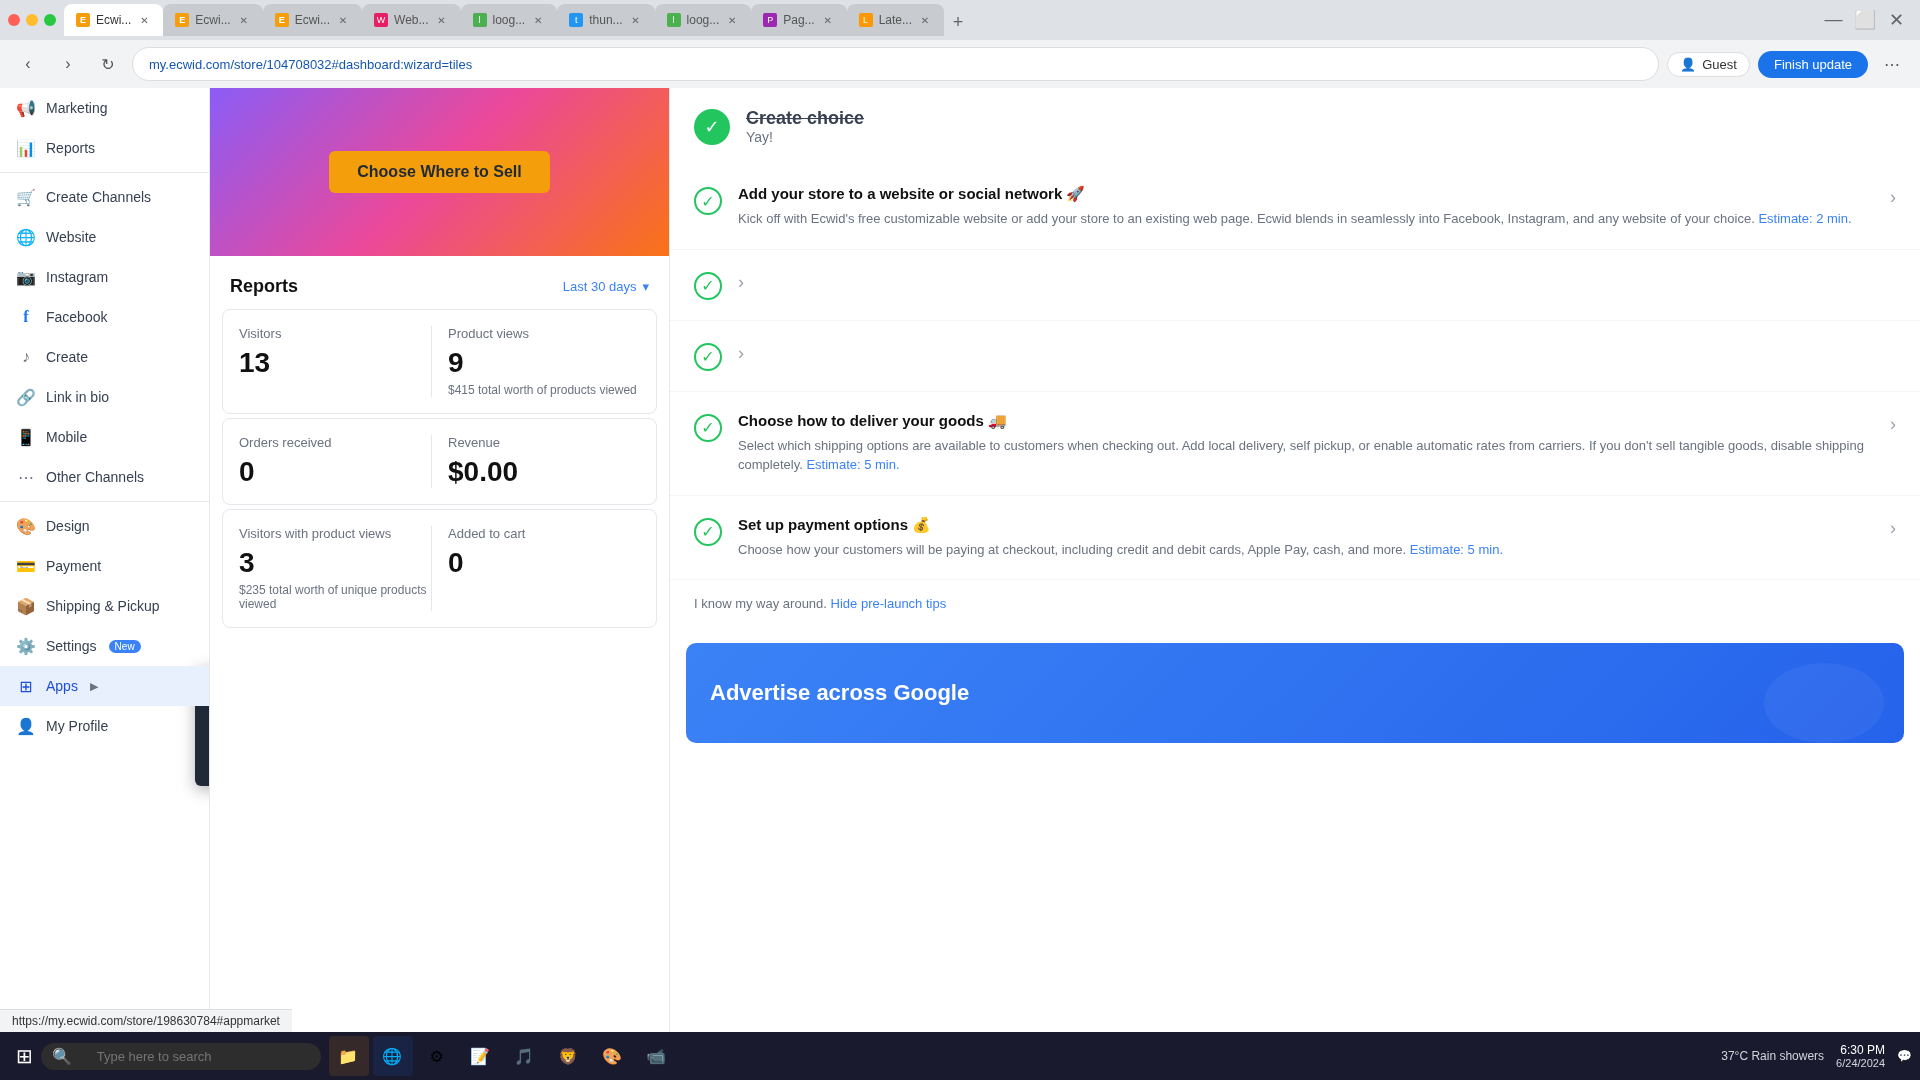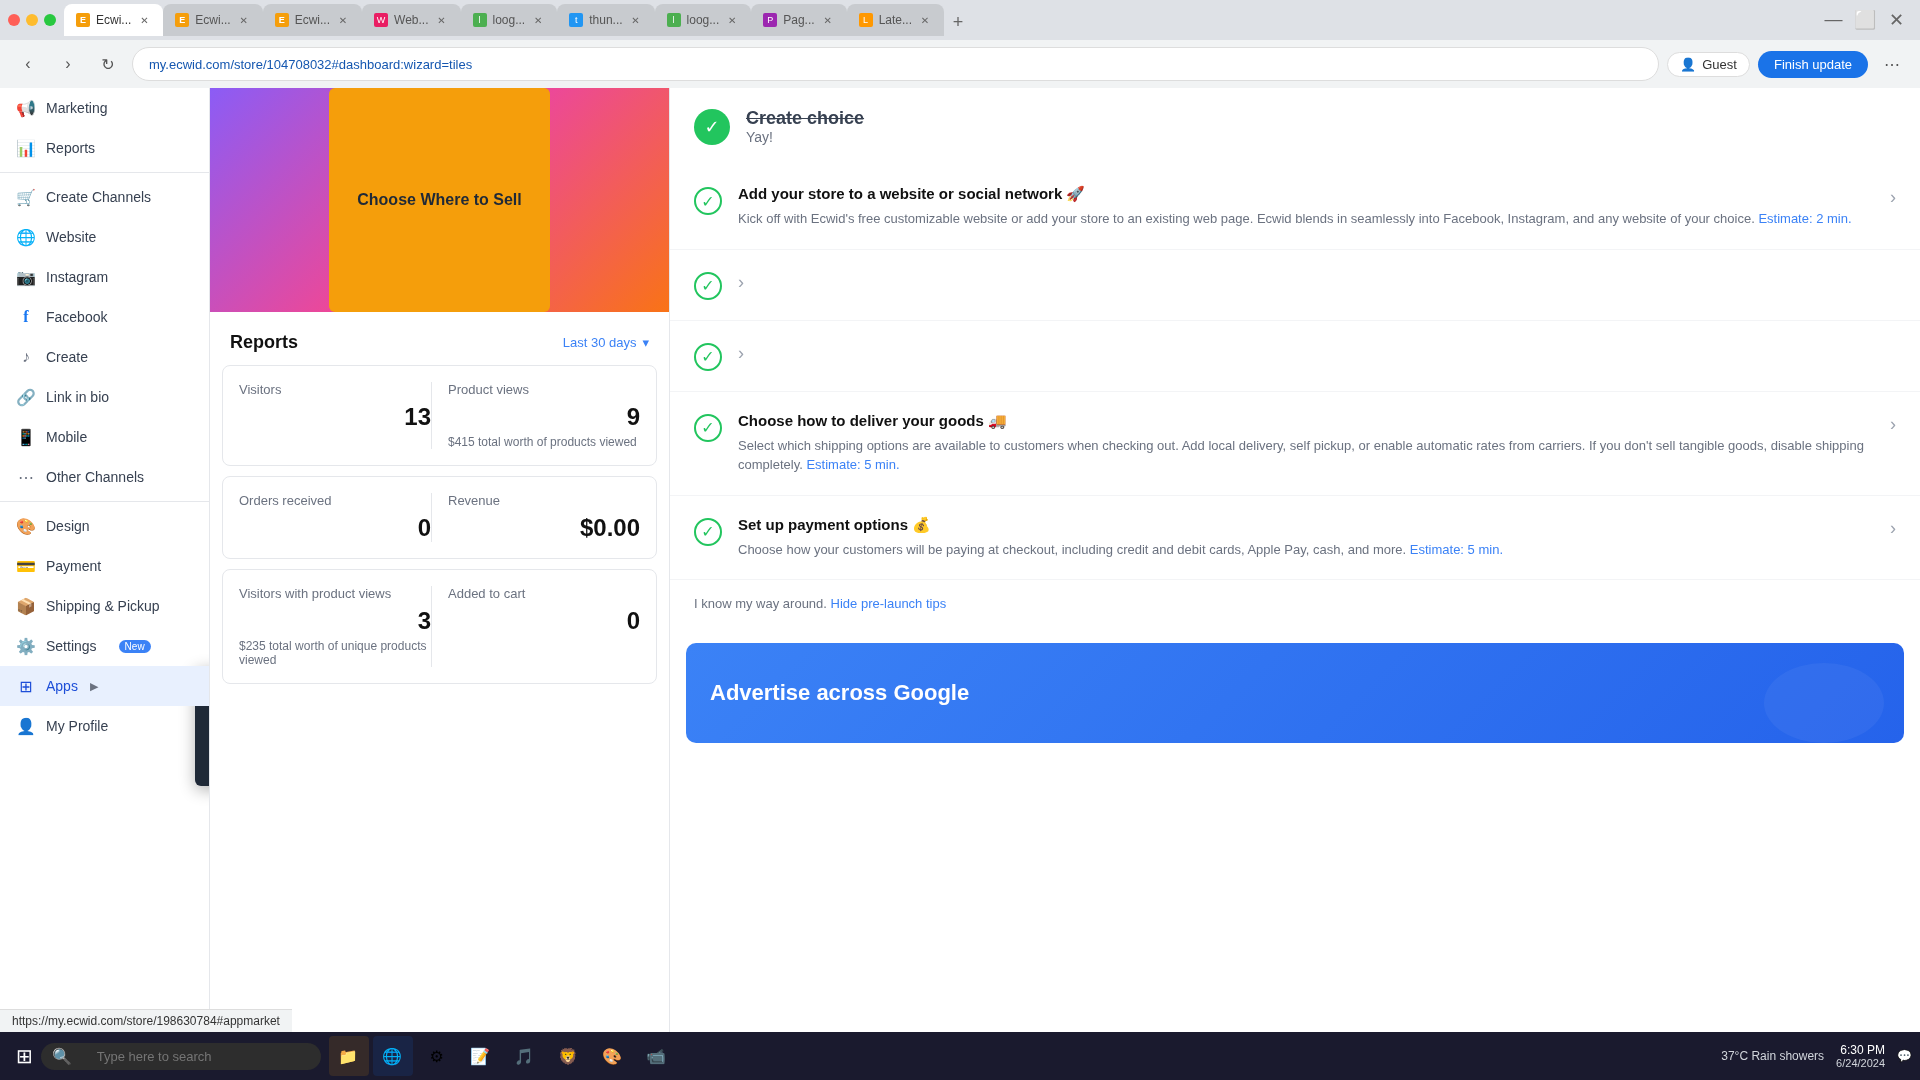--- a/index.html
+++ b/index.html
@@ -23,46 +23,46 @@
     
     .app-container { display: flex; flex: 1; overflow: hidden; }
 
     
     .sidebar { width: 210px; background: #fff; border-right: 1px solid #e5e7eb; display: flex; flex-direction: column; overflow-y: auto; flex-shrink: 0; }
     .sidebar-item { display: flex; align-items: center; gap: 10px; padding: 10px 16px; cursor: pointer; font-size: 14px; color: #374151; text-decoration: none; }
     .sidebar-item.active { background: #e8f0fe; color: #1d4ed8; }
     .sidebar-item.active .sidebar-icon { color: #1d4ed8; }
     .sidebar-icon { width: 20px; height: 20px; display: flex; align-items: center; justify-content: center; color: #6b7280; font-size: 16px; flex-shrink: 0; }
     .sidebar-divider { height: 1px; background: #e5e7eb; margin: 4px 0; }
-    .badge-new { background: #3b82f6; color: white; font-size: 10px; padding: 1px 6px; border-radius: 8px; margin-left: 12px; }
+    .badge-new { background: #3b82f6; color: white; font-size: 10px; padding: 1px 6px; border-radius: 8px; margin-left: 2px; }
     .dropdown-menu { position: absolute; left: 0; top: 0; background: #1f2937; border-radius: 6px; min-width: 220px; z-index: 1000; overflow: hidden; box-shadow: 0 4px 16px rgba(0,0,0,0.3); }
     .dropdown-menu-item { padding: 12px 20px; color: #f9fafb; font-size: 14px; cursor: pointer; }
     .dropdown-menu-item.highlighted { background: #374151; }
 
     
     .main-content { flex: 1; overflow-y: auto; background: #f9fafb; display: flex; }
     .left-panel { width: 460px; flex-shrink: 0; background: #fff; border-right: 1px solid #e5e7eb; padding: 0; overflow-y: auto; }
     .right-panel { flex: 1; background: #fff; overflow-y: auto; padding: 0 0 20px 0; }
 
     
     .reports-header { display: flex; justify-content: space-between; align-items: center; padding: 20px 20px 12px; }
     .reports-title { font-size: 18px; font-weight: 600; color: #111; }
     .date-filter { display: flex; align-items: center; gap: 6px; font-size: 13px; color: #3b82f6; cursor: pointer; }
 
-    .stats-grid { padding: 0 12px; display: flex; flex-direction: column; gap: 10px; }
+    .stats-grid { padding: 0 12px; display: flex; flex-direction: column; gap: 4px; }
     .stats-card { border: 1px solid #e5e7eb; border-radius: 8px; padding: 16px; }
     .stats-row { display: flex; gap: 0; }
     .stats-item { flex: 1; }
     .stats-item + .stats-item { border-left: 1px solid #e5e7eb; padding-left: 16px; }
     .stats-label { font-size: 13px; color: #6b7280; margin-bottom: 6px; }
-    .stats-value { font-size: 24px; font-weight: 700; color: #111; text-align: right; }
+    .stats-value { font-size: 28px; font-weight: 700; color: #111; }
     .stats-sub { font-size: 12px; color: #6b7280; margin-top: 4px; }
 
     
-    .hero-section { height: 224px; background: linear-gradient(135deg, #8b5cf6, #ec4899, #f97316); display: flex; justify-content: center; overflow: hidden; }
+    .hero-section { height: 168px; background: linear-gradient(135deg, #8b5cf6, #ec4899, #f97316); display: flex; align-items: center; justify-content: center; overflow: hidden; }
     .hero-btn { background: #f59e0b; color: #1f2937; font-size: 16px; font-weight: 600; padding: 12px 28px; border-radius: 6px; border: none; cursor: pointer; }
 
     
     .checklist-item { display: flex; align-items: flex-start; padding: 20px 24px; border-bottom: 1px solid #f3f4f6; gap: 16px; cursor: pointer; }
     .check-icon { width: 28px; height: 28px; border-radius: 50%; border: 2px solid #9ca3af; display: flex; align-items: center; justify-content: center; flex-shrink: 0; margin-top: 2px; }
     .check-icon.checked { border-color: #22c55e; color: #22c55e; }
     .checklist-content { flex: 1; }
     .checklist-title { font-size: 15px; font-weight: 600; color: #111; margin-bottom: 6px; }
     .checklist-desc { font-size: 13px; color: #6b7280; line-height: 1.5; }
     .checklist-desc .estimate { color: #3b82f6; }

